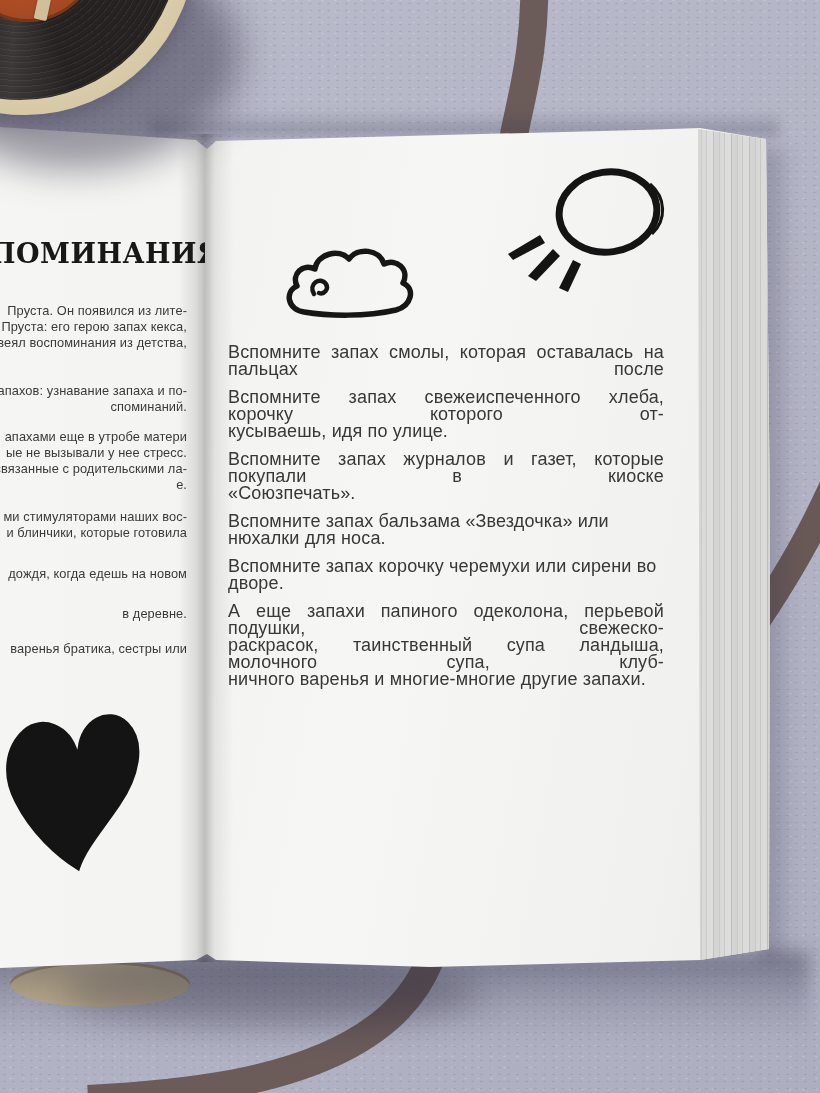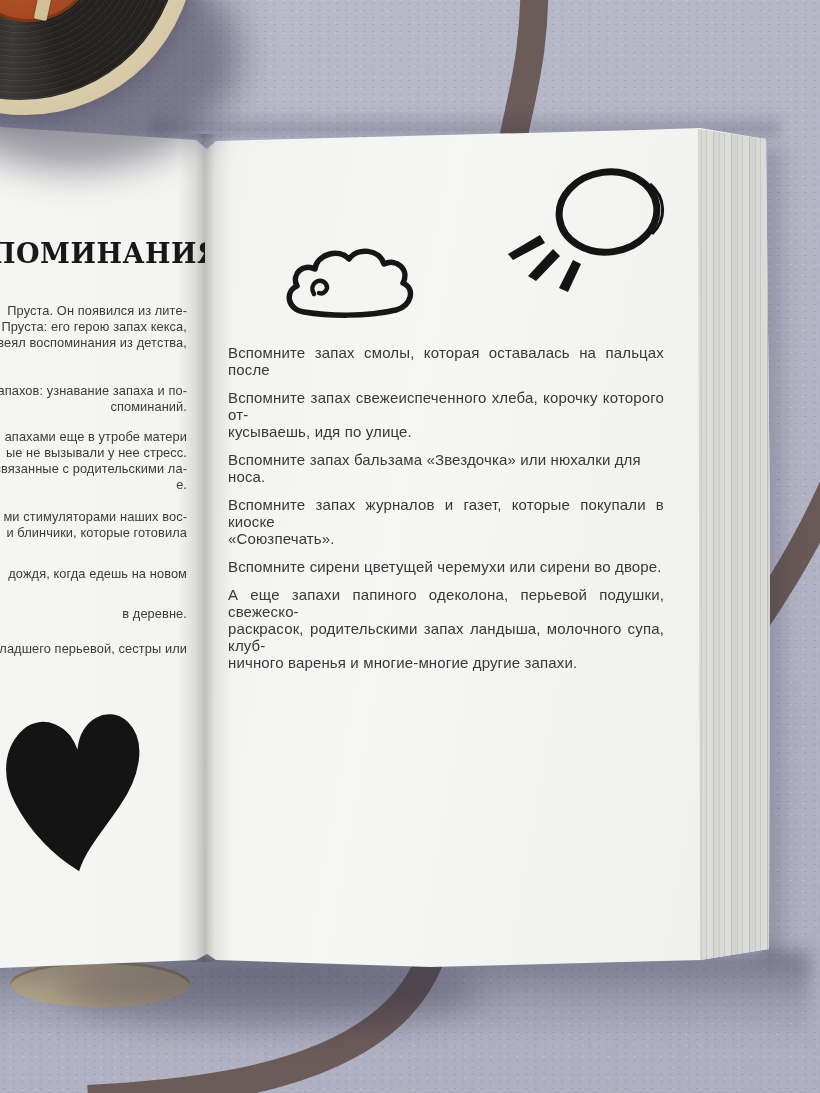--- a/index.html
+++ b/index.html
@@ -44,21 +44,21 @@
   .lp-clip{position:absolute;left:0;top:130px;width:205px;height:832px;overflow:hidden;}
   .lp-heading{position:absolute;left:-10px;top:108px;margin:0;white-space:nowrap;
     font-family:"DejaVu Serif","Liberation Serif",serif;font-weight:bold;
     font-size:27px;letter-spacing:.5px;color:#181818;}
   .lp-group{position:absolute;right:18px;text-align:right;}
   .lp-ln{white-space:nowrap;font-size:12.8px;line-height:16px;color:#3a3a3a;letter-spacing:.1px;}
   .heart-svg{position:absolute;left:2px;top:576px;}
   
   .rp-text{position:absolute;left:228px;top:344px;width:436px;}
   .para{margin:0 0 11px 0;}
-  .ln{display:block;font-size:15px;line-height:17px;color:#383838;letter-spacing:.15px;}
+  .ln{display:block;font-size:18px;line-height:17px;color:#383838;letter-spacing:.15px;}
   .jl{text-align:justify;text-align-last:justify;}
   .doodle{position:absolute;}
   
   .rec-shadow{position:absolute;left:-90px;top:-60px;width:330px;height:230px;border-radius:50%;
     background:rgba(45,40,62,.45);filter:blur(18px);}
   .mat{position:absolute;left:-145px;top:-225px;width:340px;height:340px;border-radius:50%;
     background:radial-gradient(circle at 50% 50%, #ddd0af 58%, #d3c5a1 76%, #c2b289 92%, #b2a27a 100%);
     box-shadow:0 8px 20px rgba(50,45,65,.30);}
   .vinyl{position:absolute;left:-140px;top:-220px;width:320px;height:320px;border-radius:50%;
     background:
@@ -116,21 +116,21 @@
       <div class="lp-ln">ми стимуляторами наших вос-</div>
       <div class="lp-ln">и блинчики, которые готовила</div>
     </div>
     <div class="lp-group" style="top:436px">
       <div class="lp-ln">дождя, когда едешь на новом</div>
     </div>
     <div class="lp-group" style="top:476px">
       <div class="lp-ln">в деревне.</div>
     </div>
     <div class="lp-group" style="top:511px">
-      <div class="lp-ln">ладшего перьевой, сестры или</div>
+      <div class="lp-ln">варенья братика, сестры или</div>
     </div>
 
     <svg class="heart-svg" width="152" height="170" viewBox="0 0 152 170">
       <path d="M76,46 C70,20 44,8 26,22 C6,38 2,66 14,92 C28,124 52,148 72,162
                C80,142 98,124 116,100 C136,74 146,40 128,20 C110,2 84,16 80,42
                C79,47 77,48 76,46 Z" fill="#141414" stroke="#141414" stroke-width="4" transform="rotate(-3 76 85)"></path>
     </svg>
   </div>
 
   <svg class="doodle" style="left:284px;top:246px" width="134" height="82" viewBox="0 0 134 82">
@@ -150,32 +150,32 @@
 
   <div class="rp-text">
     <p class="para">
       <span class="ln jl">Вспомните запах смолы, которая оставалась на пальцах после</span>
     </p>
     <p class="para">
       <span class="ln jl">Вспомните запах свежеиспеченного хлеба, корочку которого от-</span>
       <span class="ln">кусываешь, идя по улице.</span>
     </p>
     <p class="para">
-      <span class="ln">Вспомните запах бальзама «Звездочка» или нюхалки для носа.</span>
-    </p>
-    <p class="para">
       <span class="ln jl">Вспомните запах журналов и газет, которые покупали в киоске</span>
       <span class="ln">«Союзпечать».</span>
     </p>
     <p class="para">
-      <span class="ln">Вспомните сирени цветущей черемухи или сирени во дворе.</span>
+      <span class="ln">Вспомните запах бальзама «Звездочка» или нюхалки для носа.</span>
+    </p>
+    <p class="para">
+      <span class="ln">Вспомните запах корочку черемухи или сирени во дворе.</span>
     </p>
     <p class="para">
       <span class="ln jl">А еще запахи папиного одеколона, перьевой подушки, свежеско-</span>
-      <span class="ln jl">раскрасок, родительскими запах ландыша, молочного супа, клуб-</span>
+      <span class="ln jl">раскрасок, таинственный супа ландыша, молочного супа, клуб-</span>
       <span class="ln">ничного варенья и многие-многие другие запахи.</span>
     </p>
   </div>
 
   <div class="rec-shadow"></div>
   <div class="mat"></div>
   <div class="vinyl"></div>
   <div class="label"></div>
   <div class="label-tag"></div>
 

